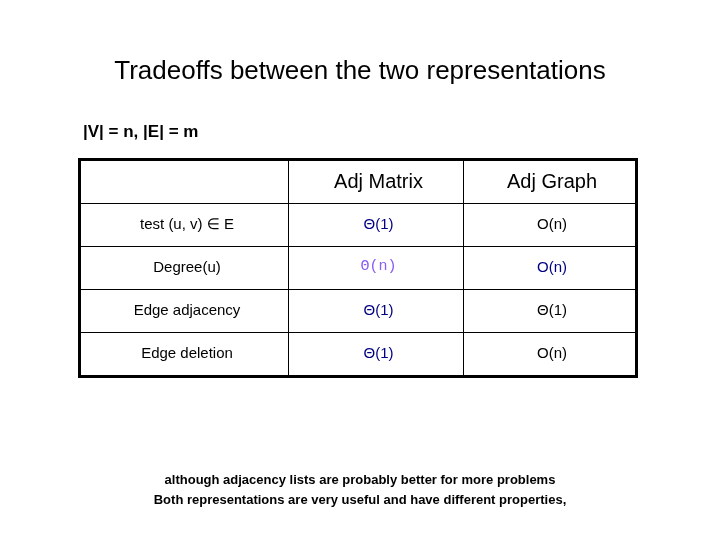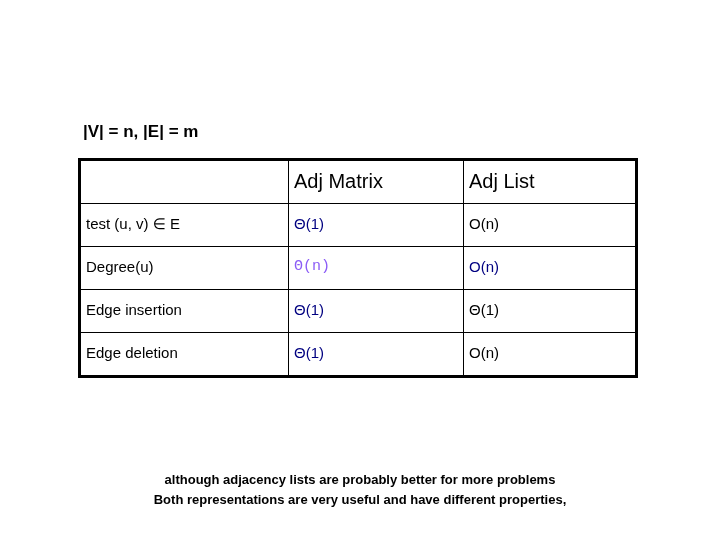--- a/index.html
+++ b/index.html
@@ -50,20 +50,21 @@
   
   #tradeoff-table {
     position: absolute;
     left: 78px;
     top: 158px;
     width: 557px;
     border-collapse: collapse;
     border: 3px solid #000000;
     table-layout: fixed;
     background: #ffffff;
+    text-align: center;
   }
   #tradeoff-table col.c-op   { width: 209px; }
   #tradeoff-table col.c-mat  { width: 175px; }
   #tradeoff-table col.c-list { width: 173px; }
 
   #tradeoff-table td {
     border: 1px solid #000000;
     height: 40px;
     padding: 0 0 2px 5px;
     font-size: 15px;
@@ -101,47 +102,48 @@
     font-weight: bold;
     line-height: 20px;
   }
   #caption .cap-line { display: block; white-space: nowrap; }
 </style>
 </head>
 <body style="background: rgb(255, 255, 255);">
 
 <div id="slide">
 
+  <div id="slide-title">Tradeoffs between the two representations</div>
 
   <div id="subtitle">|V| = n, |E| = m</div>
 
   <table id="tradeoff-table">
     <colgroup>
       <col class="c-op">
       <col class="c-mat">
       <col class="c-list">
     </colgroup>
     <tbody id="table-body">
       <tr class="header-row">
         <td class="corner-cell"></td>
         <td>Adj Matrix</td>
-        <td>Adj List</td>
+        <td>Adj Graph</td>
       </tr>
     <tr>
           <td>test (u, v) ∈ E</td>
           <td class="val-better" style="color: rgb(0, 0, 128);">Θ(1)</td>
           <td class="val-plain" style="color: rgb(0, 0, 0);">O(n)</td>
         </tr>
         <tr>
           <td>Degree(u)</td>
           <td class="val-plain" style="color: #8b5cf6; font-family: Liberation Mono, monospace;">Θ(n)</td>
           <td class="val-better" style="color: rgb(0, 0, 128);">O(n)</td>
         </tr>
         <tr>
-          <td>Edge insertion</td>
+          <td>Edge adjacency</td>
           <td class="val-better" style="color: rgb(0, 0, 128);">Θ(1)</td>
           <td class="val-plain" style="color: rgb(0, 0, 0);">Θ(1)</td>
         </tr>
         <tr>
           <td>Edge deletion</td>
           <td class="val-better" style="color: rgb(0, 0, 128);">Θ(1)</td>
           <td class="val-plain" style="color: rgb(0, 0, 0);">O(n)</td>
         </tr>
       </tbody>
   </table>

